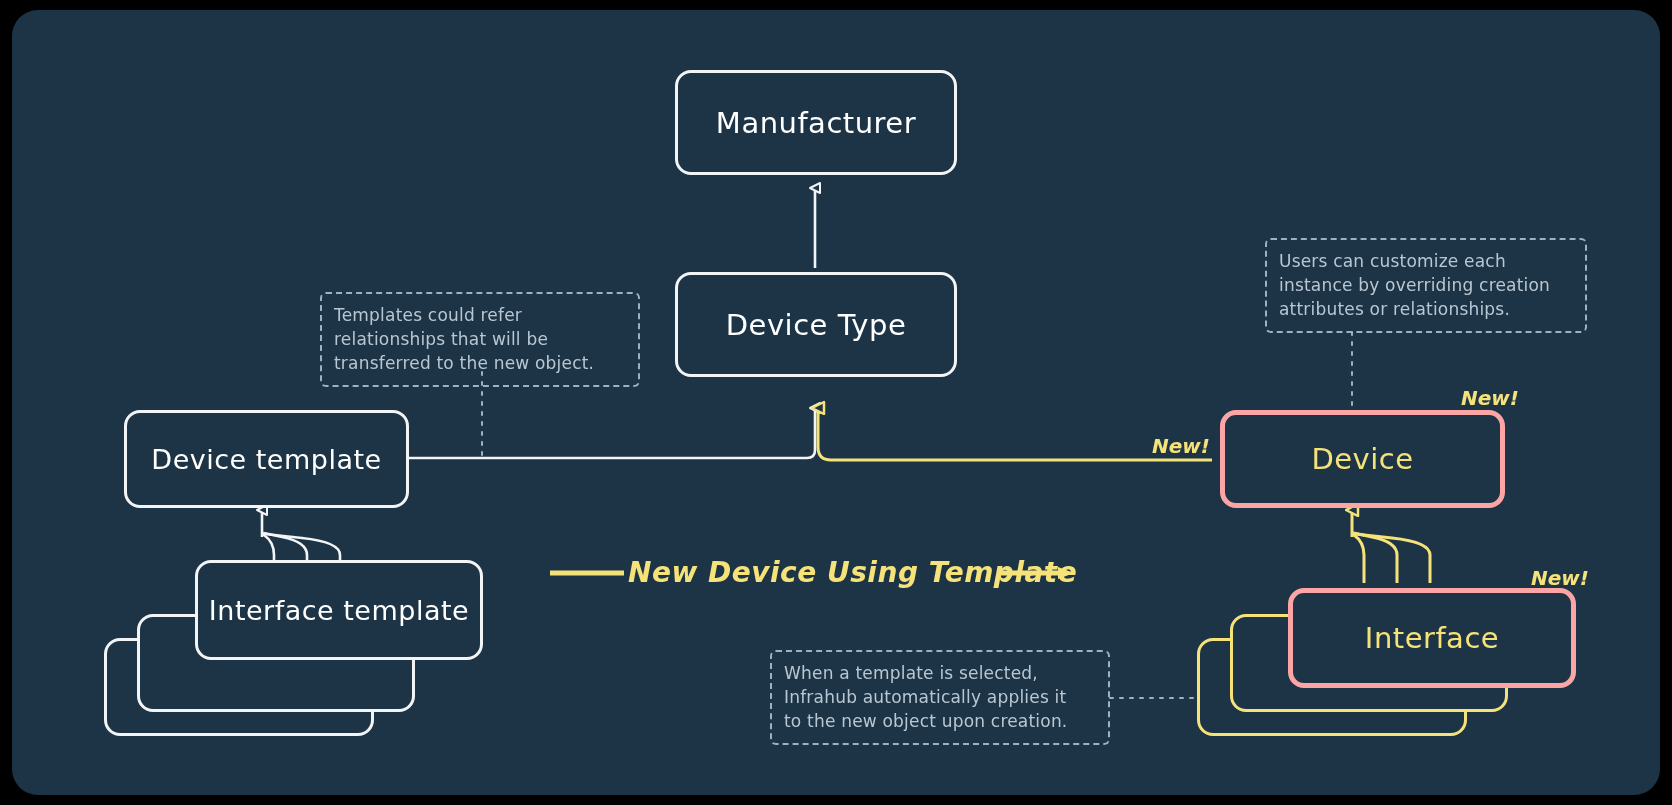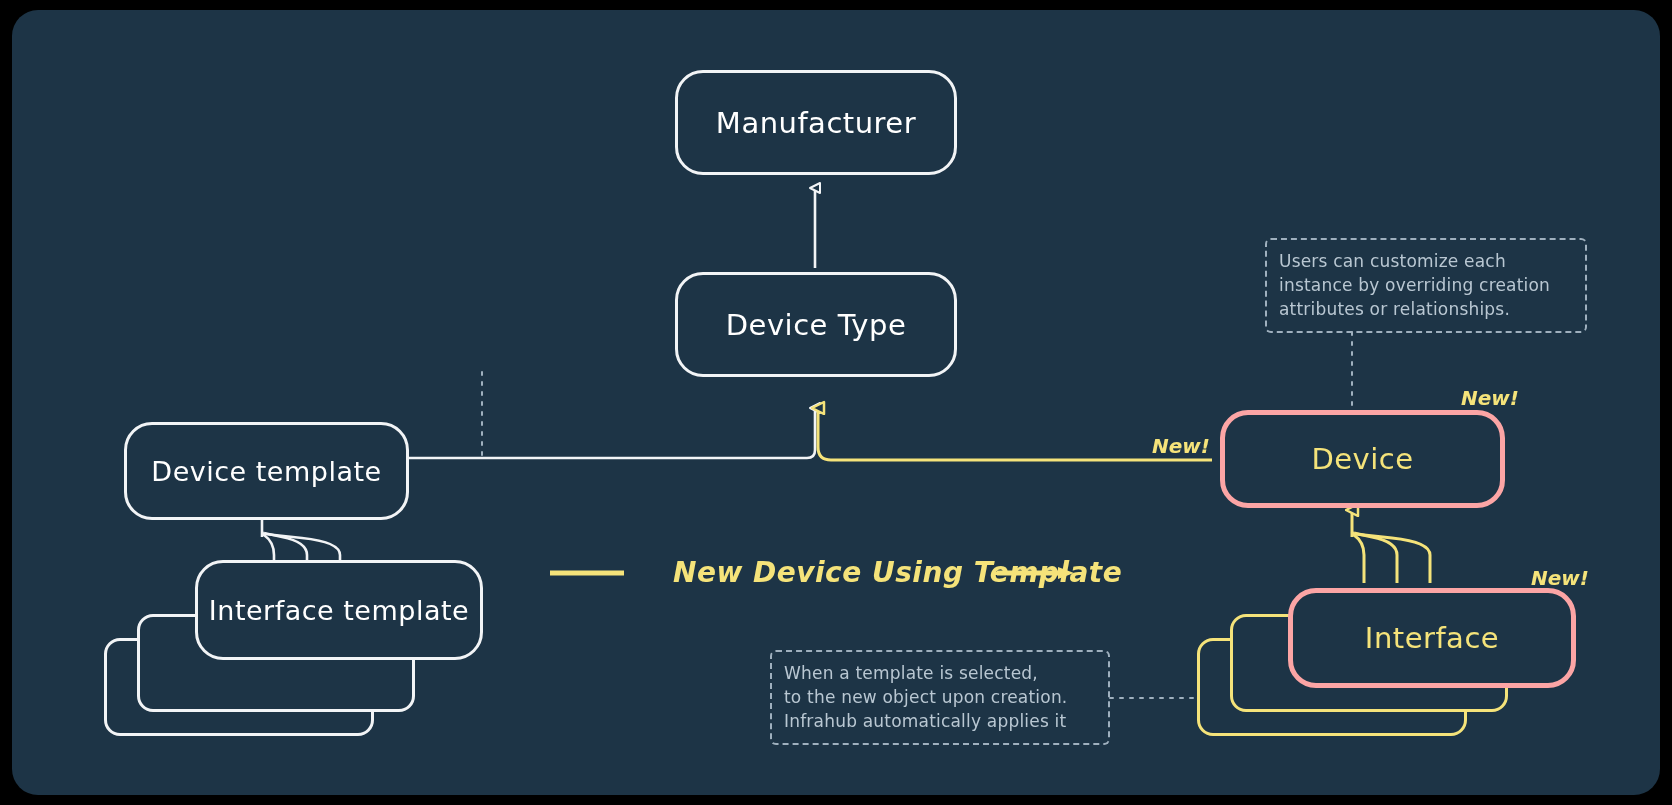--- a/index.html
+++ b/index.html
@@ -37,21 +37,21 @@
     height: 785px;
     overflow: visible;
   }
   
   .node {
     position: absolute;
     box-sizing: border-box;
     display: flex;
     align-items: center;
     justify-content: center;
-    border-radius: 28px;
+    border-radius: 16px;
     background: #1d3446;
     font-family: "DejaVu Sans", sans-serif;
     letter-spacing: 0.5px;
   }
   .node-white {
     border: 3px solid #f2f4f6;
     color: #ffffff;
   }
   .node-yellow {
     border: 5px solid #fca5a5;
@@ -100,21 +100,20 @@
   }
   .flow-label {
     position: absolute;
     color: #f5e37a;
     font-size: 28px;
     font-weight: 700;
     font-style: italic;
     white-space: nowrap;
     font-family: "DejaVu Sans", sans-serif;
     letter-spacing: 0.5px;
-    margin-left: 45px;
   }
 </style>
 </head>
 <body>
 
 <div id="canvas">
   <div id="board">
 
     <svg class="layer" viewBox="0 0 1648 785">
       <defs>
@@ -180,21 +179,21 @@
     <div class="stack-card stack-yellow" style="left:1218px; top:604px; width:278px; height:98px;"></div>
 
     <div class="node node-white" style="left:663px; top:60px; width:282px; height:105px;">
       <span class="node-label node-label-lg">Manufacturer</span>
     </div>
 
     <div class="node node-white" style="left:663px; top:262px; width:282px; height:105px;">
       <span class="node-label node-label-lg">Device Type</span>
     </div>
 
-    <div class="node node-white" style="left:112px; top:412px; width:285px; height:98px;">
+    <div class="node node-white" style="left:112px; top:400px; width:285px; height:98px;">
       <span class="node-label">Device template</span>
     </div>
 
     <div class="node node-white" style="left:183px; top:550px; width:288px; height:100px;">
       <span class="node-label">Interface template</span>
     </div>
 
     <div class="node node-yellow" style="left:1208px; top:400px; width:285px; height:98px;">
       <span class="node-label node-label-lg">Device</span>
     </div>
@@ -202,27 +201,32 @@
     <div class="node node-yellow" style="left:1276px; top:578px; width:288px; height:100px;text-align:center;">
       <span class="node-label node-label-lg">Interface</span>
     </div>
 
     <div class="badge-new" style="left:1449px; top:376px;">New!</div>
     <div class="badge-new" style="left:1140px; top:424px;">New!</div>
     <div class="badge-new" style="left:1519px; top:556px;">New!</div>
 
     <div class="flow-label" style="left:616px; top:546px;">New Device Using Template</div>
 
+    <div class="note" style="left:308px; top:282px; width:320px;">
+      <div>Templates could refer</div>
+      <div>relationships that will be</div>
+      <div>transferred to the new object.</div>
+    </div>
 
     <div class="note" style="left:1253px; top:228px; width:322px;">
       <div>Users can customize each</div>
       <div>instance by overriding creation</div>
       <div>attributes or relationships.</div>
     </div>
 
     <div class="note" style="left:758px; top:640px; width:340px;">
       <div>When a template is selected,</div>
+      <div>Infrahub automatically applies it</div>
       <div>to the new object upon creation.</div>
-      <div>Infrahub automatically applies it</div>
     </div>
 
   </div>
 </div>
 
 </body></html>

